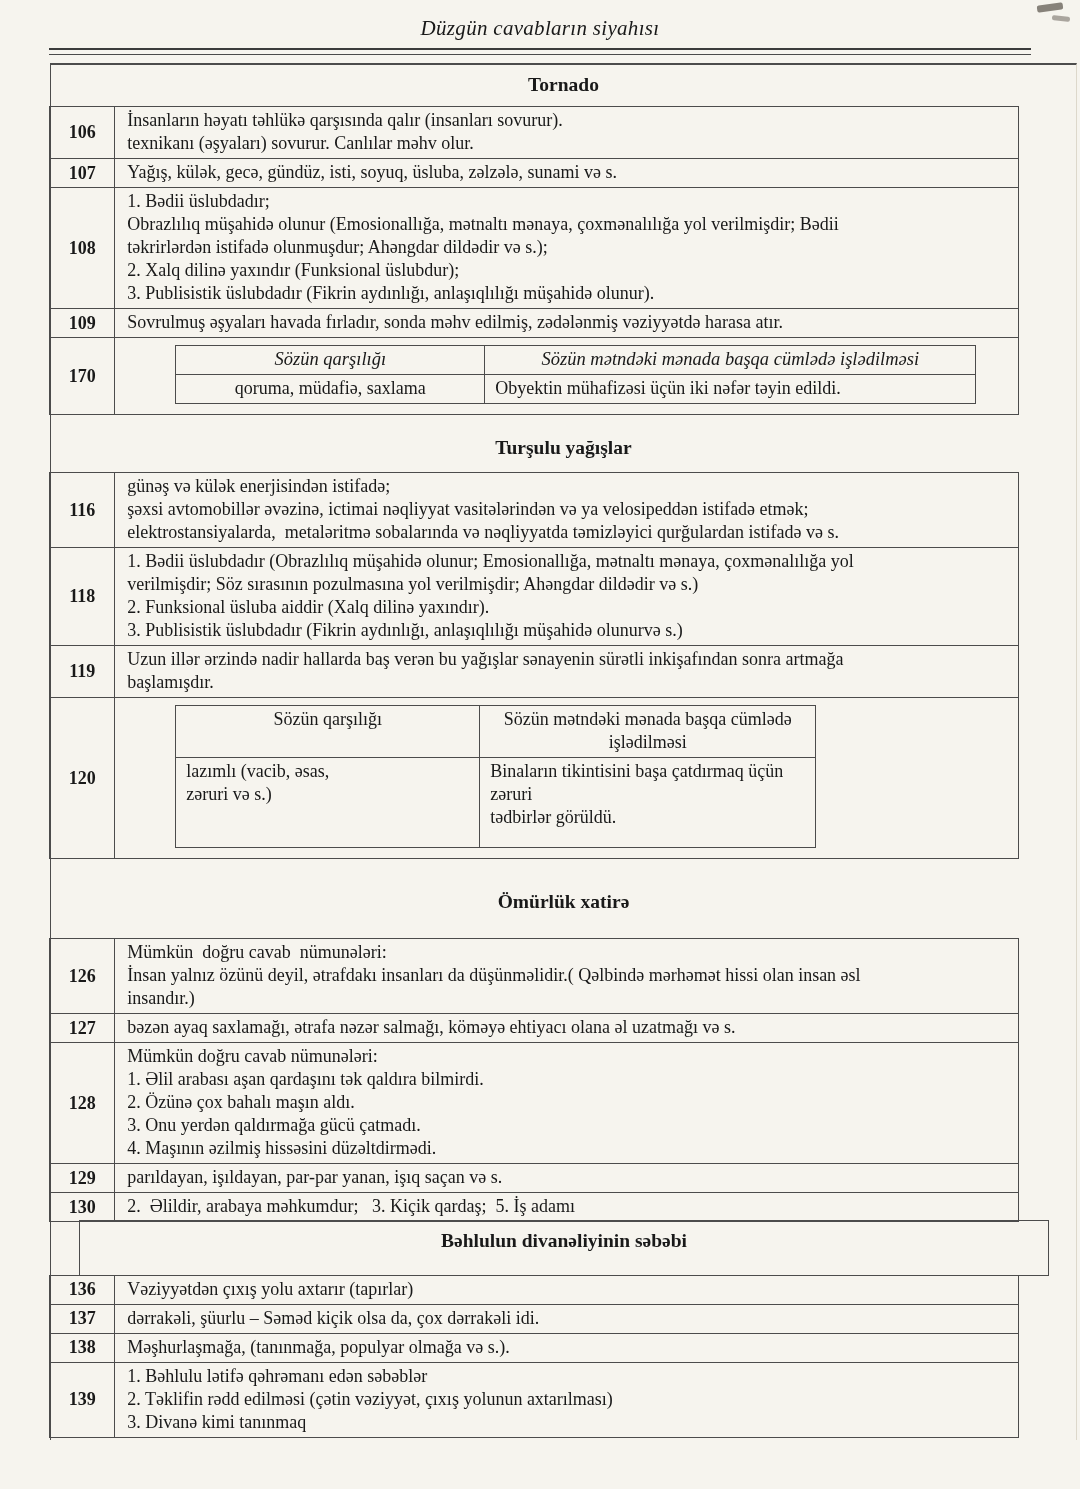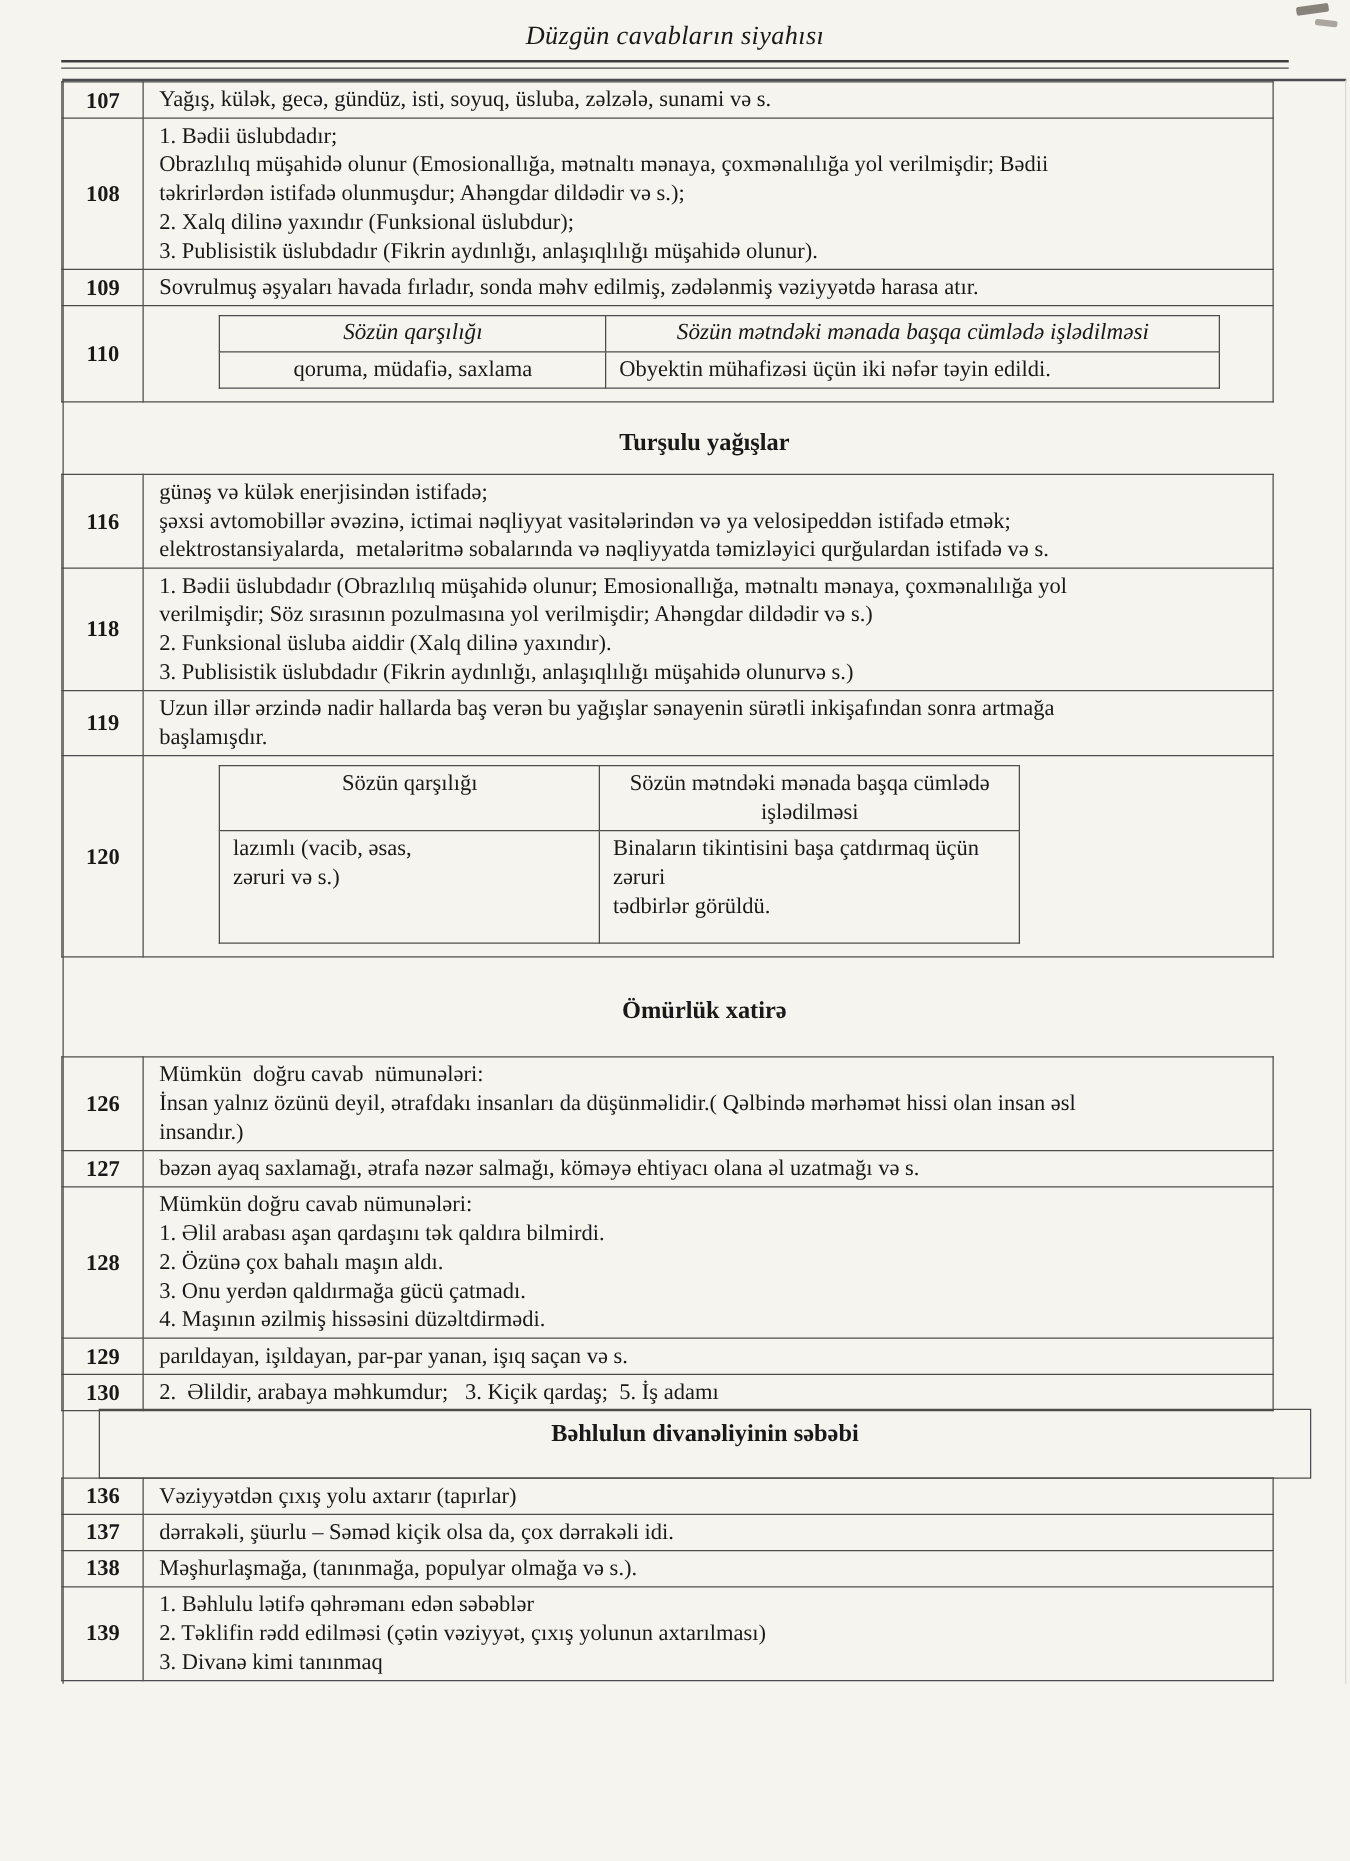--- a/index.html
+++ b/index.html
@@ -73,22 +73,30 @@
 <body>
 
 <div>
   <div class="scan-artifact sa1"></div>
   <div class="scan-artifact sa2"></div>
 
   <div class="page-title">Düzgün cavabların siyahısı</div>
   <div class="title-rule"></div>
 
   <div class="frame" id="frame">
-      <table class="answers">
-        <tbody>
+      <div class="section-title st-0">Tornado</div>
+      <table class="answers">
+        <tbody>
+          <tr>
+            <td class="num">106</td>
+            <td class="content">
+              <div class="line">İnsanların həyatı təhlükə qarşısında qalır (insanları sovurur).</div>
+              <div class="line">texnikanı (əşyaları) sovurur. Canlılar məhv olur.</div>
+            </td>
+          </tr>
           <tr>
             <td class="num">107</td>
             <td class="content">
               <div class="line">Yağış, külək, gecə, gündüz, isti, soyuq, üsluba, zəlzələ, sunami və s.</div>
             </td>
           </tr>
           <tr>
             <td class="num">108</td>
             <td class="content">
               <div class="line">1. Bədii üslubdadır;</div>
@@ -98,21 +106,21 @@
               <div class="line">3. Publisistik üslubdadır (Fikrin aydınlığı, anlaşıqlılığı müşahidə olunur).</div>
             </td>
           </tr>
           <tr>
             <td class="num">109</td>
             <td class="content">
               <div class="line">Sovrulmuş əşyaları havada fırladır, sonda məhv edilmiş, zədələnmiş vəziyyətdə harasa atır.</div>
             </td>
           </tr>
           <tr>
-            <td class="num">110</td>
+            <td class="num">170</td>
             <td class="content">
               <table class="sub italic-hdr" style="width: 782px;">
                 <tbody>
                   <tr>
                     <td class="hdr" style="width: 300px;">Sözün qarşılığı</td>
                     <td class="hdr" style="width: 482px;">Sözün mətndəki mənada başqa cümlədə işlədilməsi</td>
                   </tr>
                   <tr>
                     <td class="body c-center">
                       <div class="line">qoruma, müdafiə, saxlama</div>

